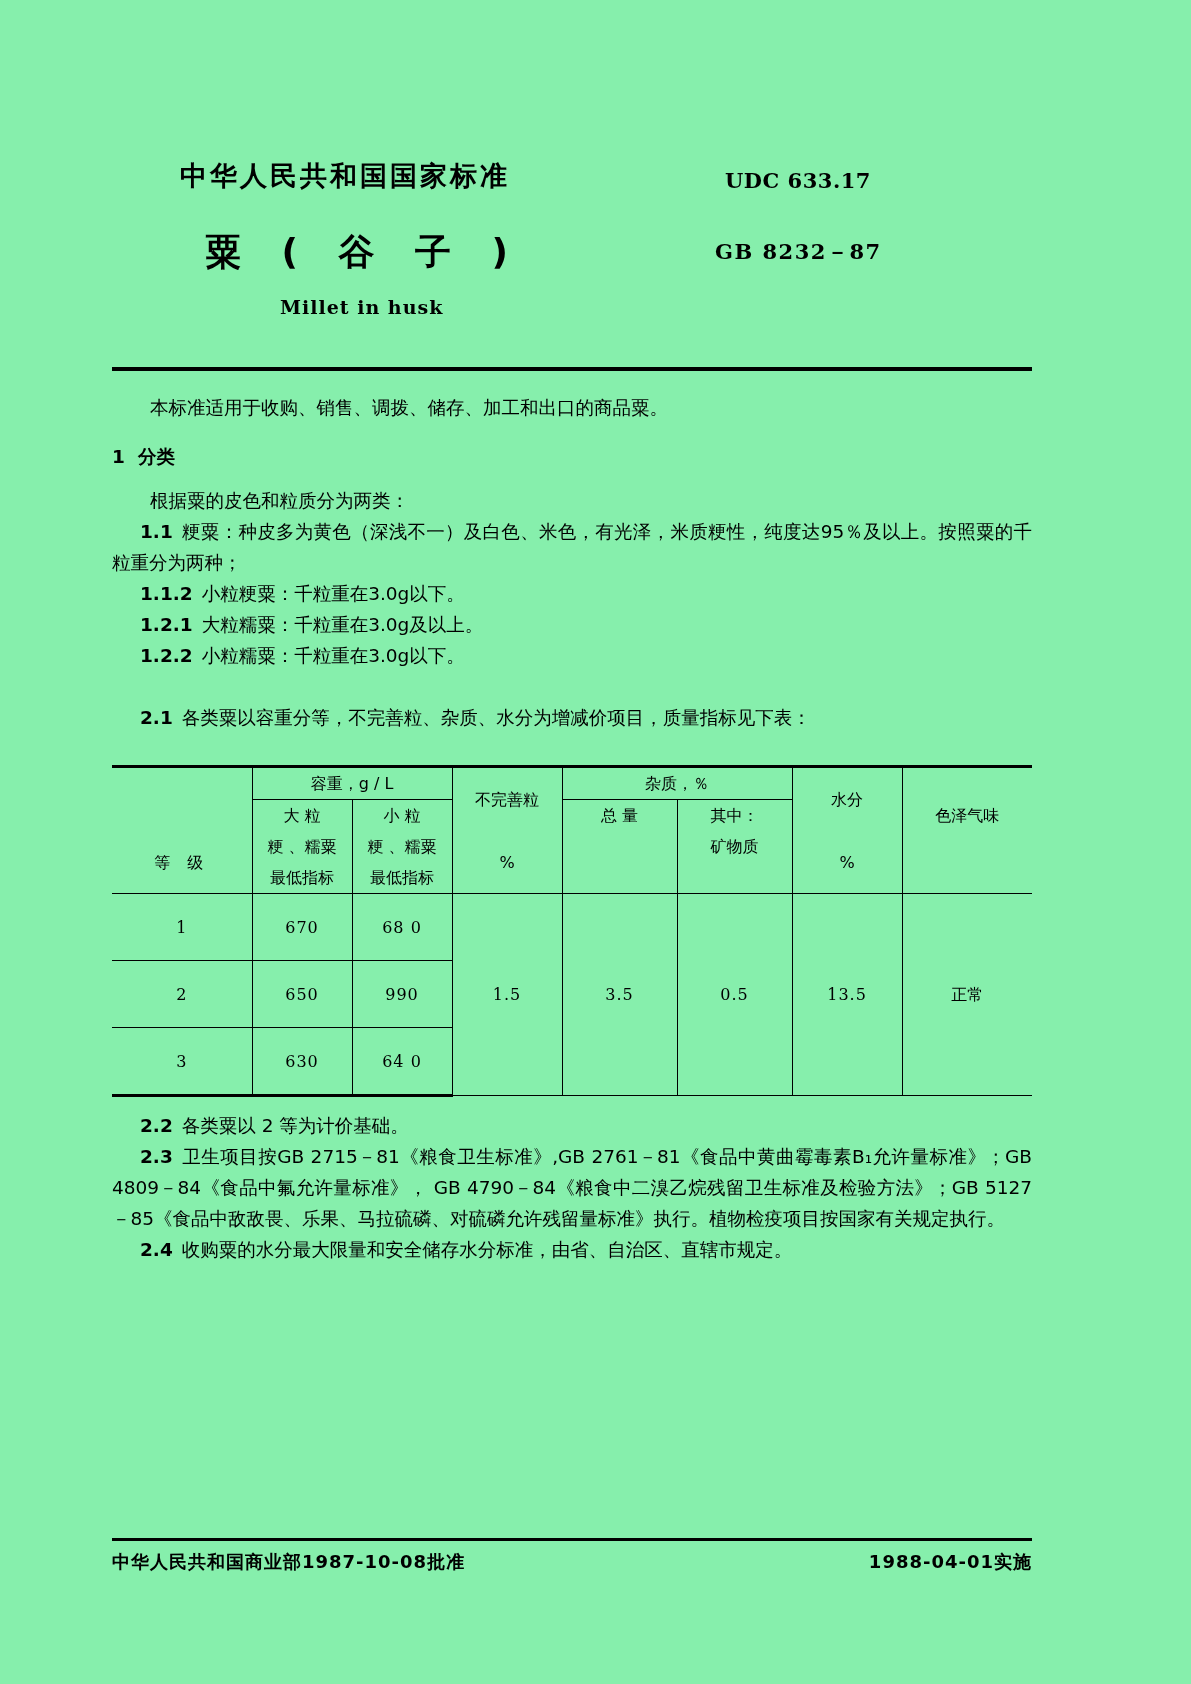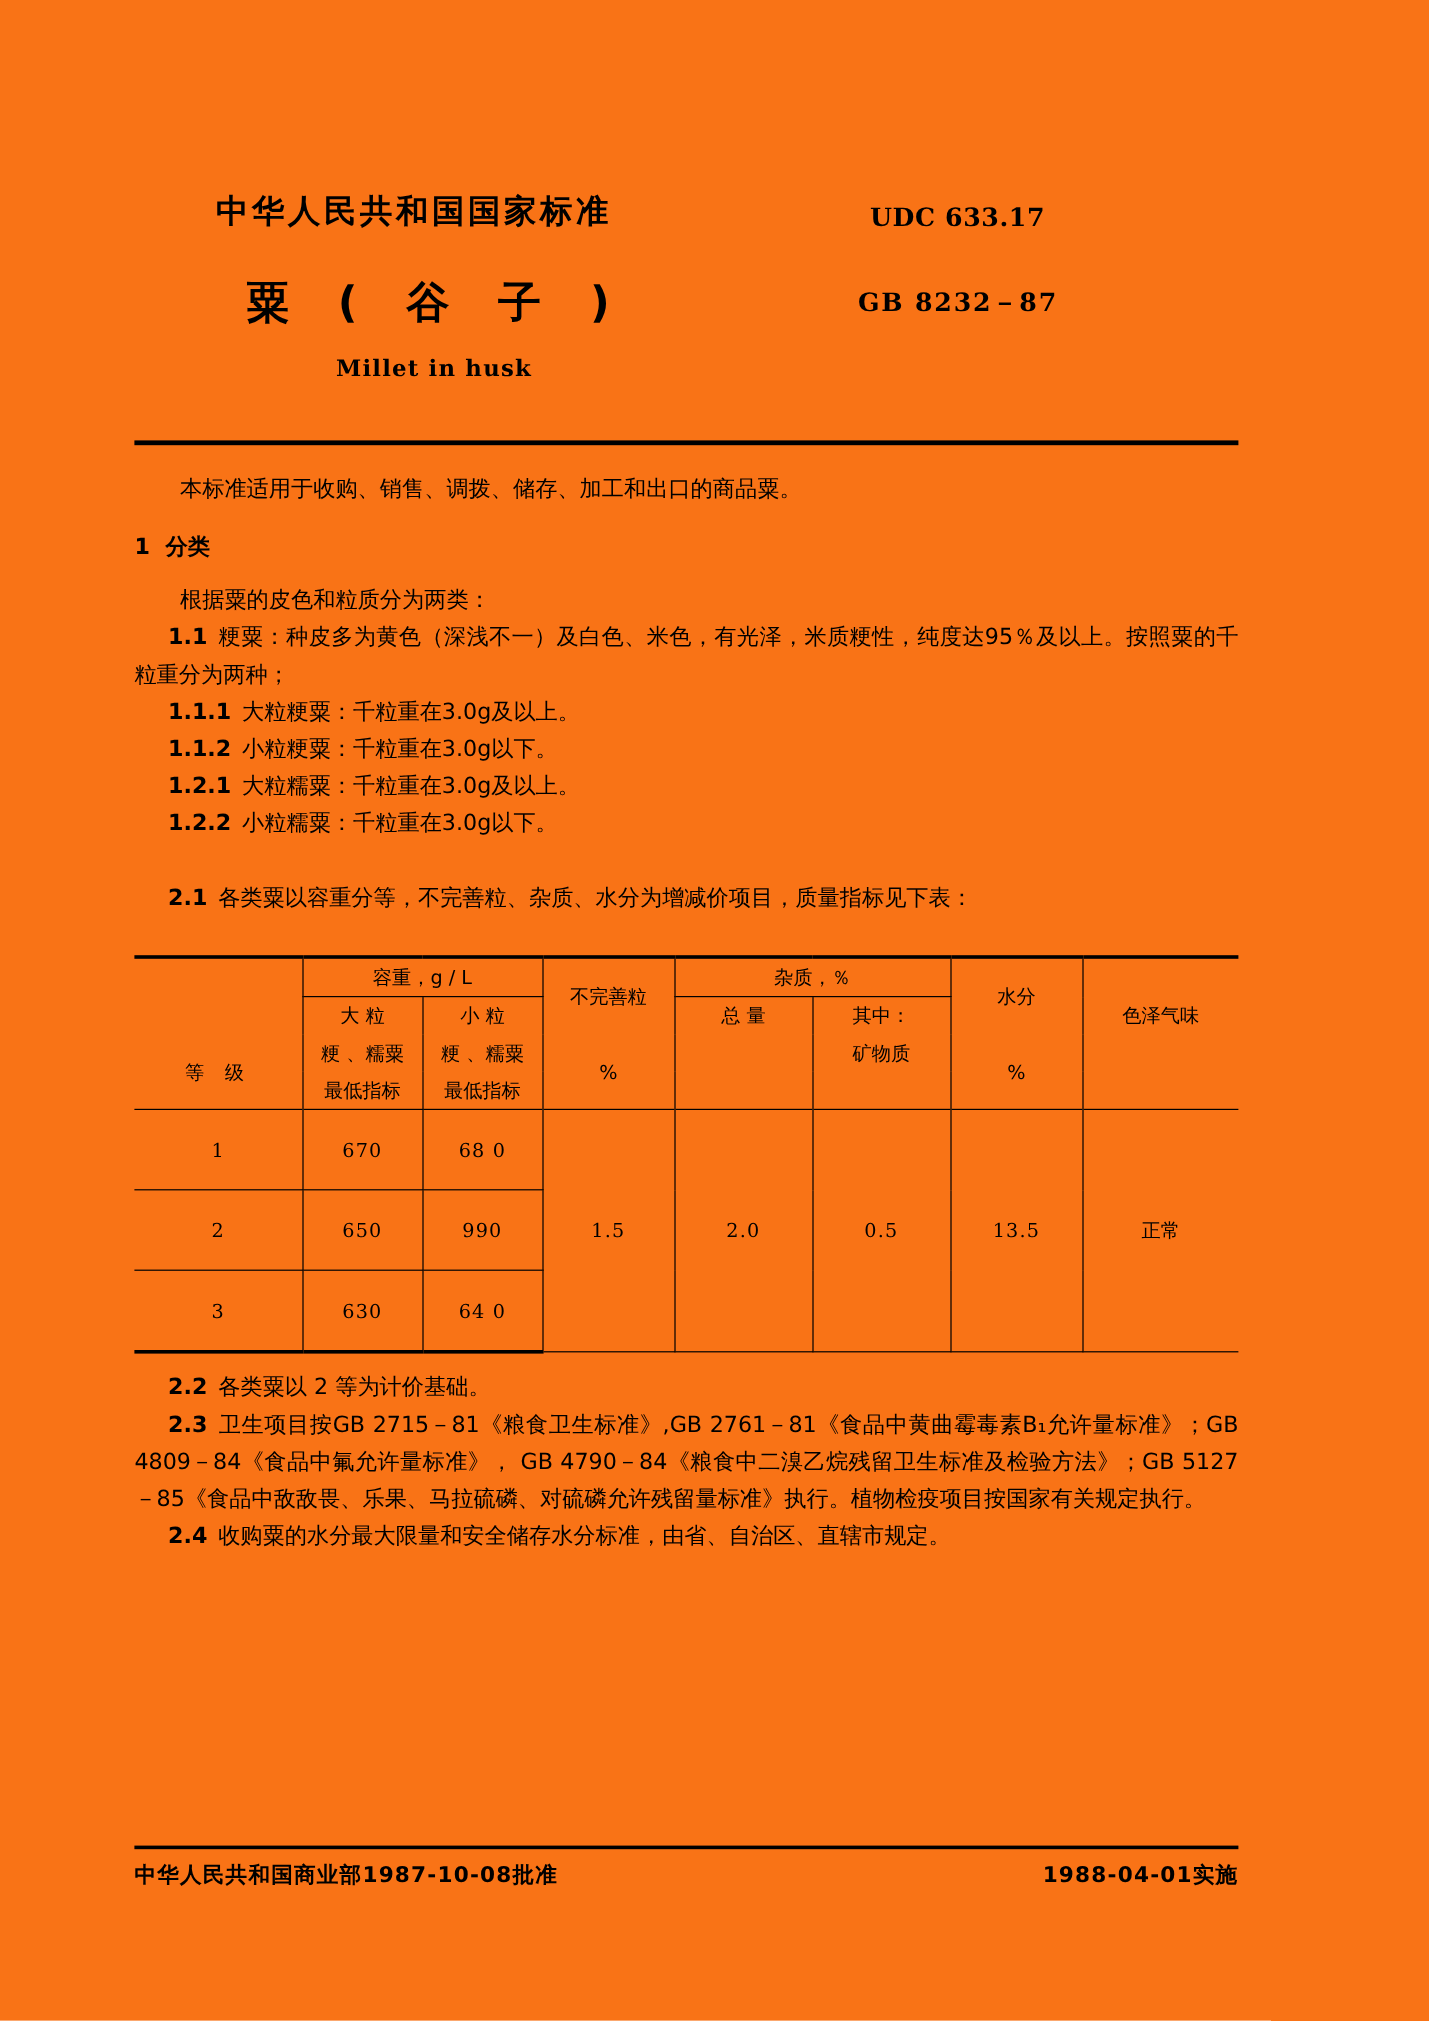--- a/index.html
+++ b/index.html
@@ -10,21 +10,21 @@
   }
   body {
     font-family: "DejaVu Sans", "Liberation Sans", sans-serif;
     color: #000000;
   }
   .page {
     position: relative;
     width: 1191px;
     height: 1684px;
     margin: 0 auto;
-    background: #f97316;
+    background: #86efac;
     box-sizing: border-box;
     overflow: hidden;
   }
 
   
   .hdr {
     position: relative;
     height: 240px;
   }
   .hdr-natl {
@@ -199,21 +199,20 @@
     <p class="sec">
       <span class="n">1</span><span>分类</span>
     </p>
 
     <div class="gap-sm"></div>
 
     <p class="p ind1">根据粟的皮色和粒质分为两类：</p>
 
     <p class="clause"><span class="num">1.1</span><span>粳粟：种皮多为黄色（深浅不一）及白色、米色，有光泽，米质粳性，纯度达95％及以上。按照粟的千粒重分为两种；</span></p>
 
-    <p class="clause"><span class="num">1.1.1</span><span>大粒粳粟：千粒重在3.0g及以上。</span></p>
 
     <p class="clause"><span class="num">1.1.2</span><span>小粒粳粟：千粒重在3.0g以下。</span></p>
 
 
     <p class="clause"><span class="num">1.2.1</span><span>大粒糯粟：千粒重在3.0g及以上。</span></p>
 
     <p class="clause"><span class="num">1.2.2</span><span>小粒糯粟：千粒重在3.0g以下。</span></p>
 
     <div class="gap-md"></div>
 
@@ -266,21 +265,21 @@
             <td class="noT">最低指标</td>
             <td class="noT">最低指标</td>
             <td class="noT"></td>
           </tr>
 
           <tr class="thickline">
             <td class="noL numcell" style="height:62px;">1</td>
             <td class="numcell">670</td>
             <td class="numcell">68 0</td>
             <td class="numcell" rowspan="3">1.5</td>
-            <td class="numcell" rowspan="3">2.0</td>
+            <td class="numcell" rowspan="3">3.5</td>
             <td class="numcell" rowspan="3">0.5</td>
             <td class="numcell" rowspan="3">13.5</td>
             <td class="noR" rowspan="3">正常</td>
           </tr>
 
           <tr>
             <td class="noL numcell" style="height:62px;">2</td>
             <td class="numcell">650</td>
             <td class="numcell">990</td>
           </tr>

